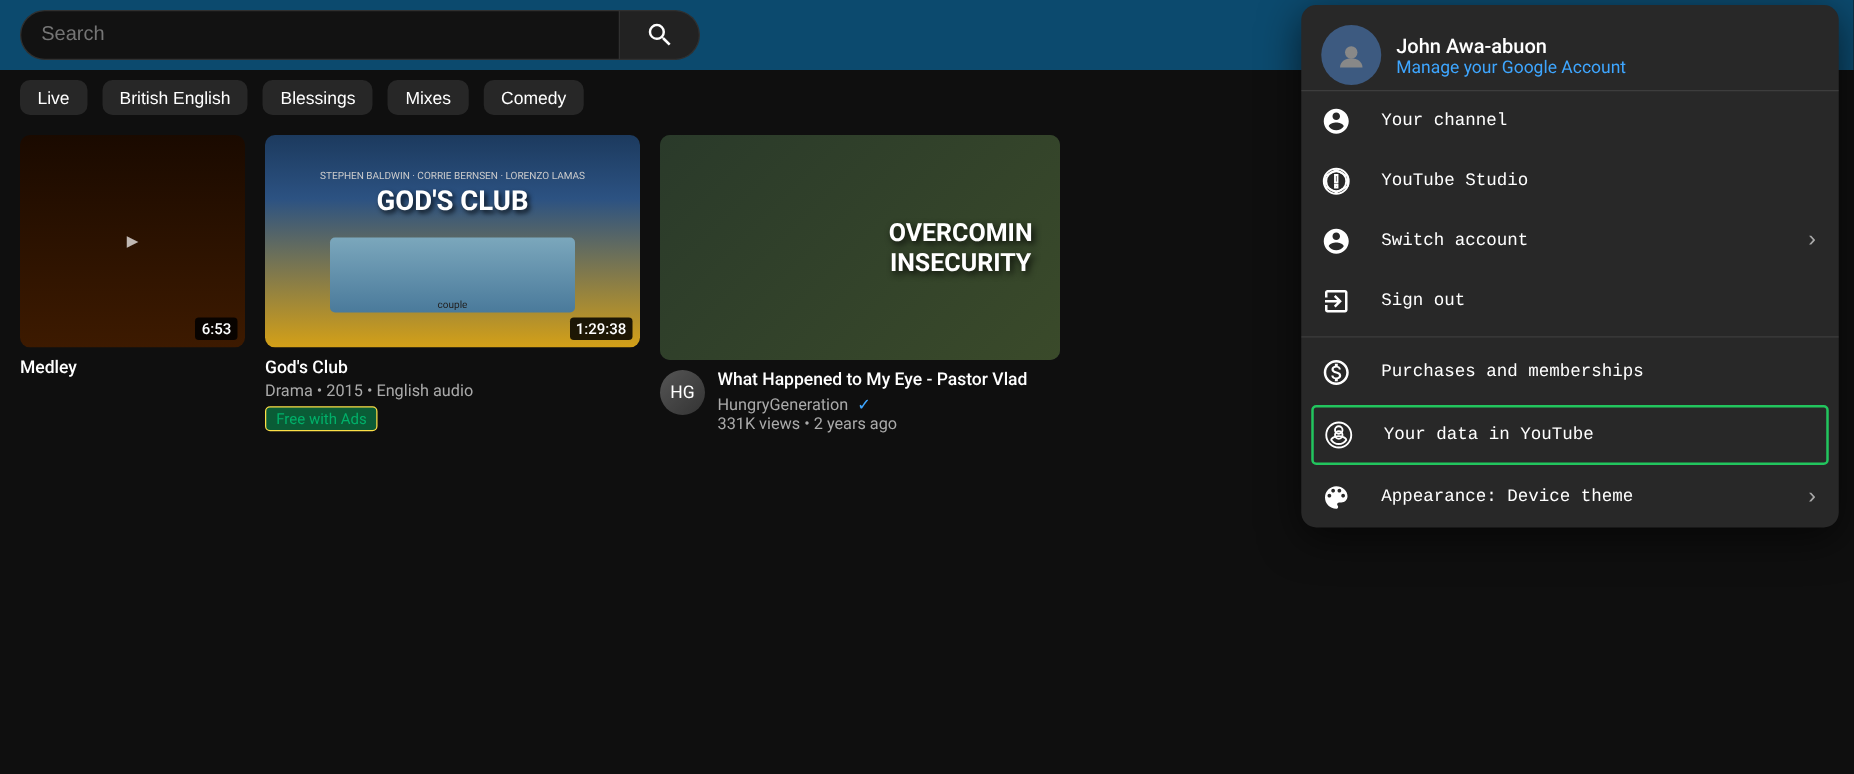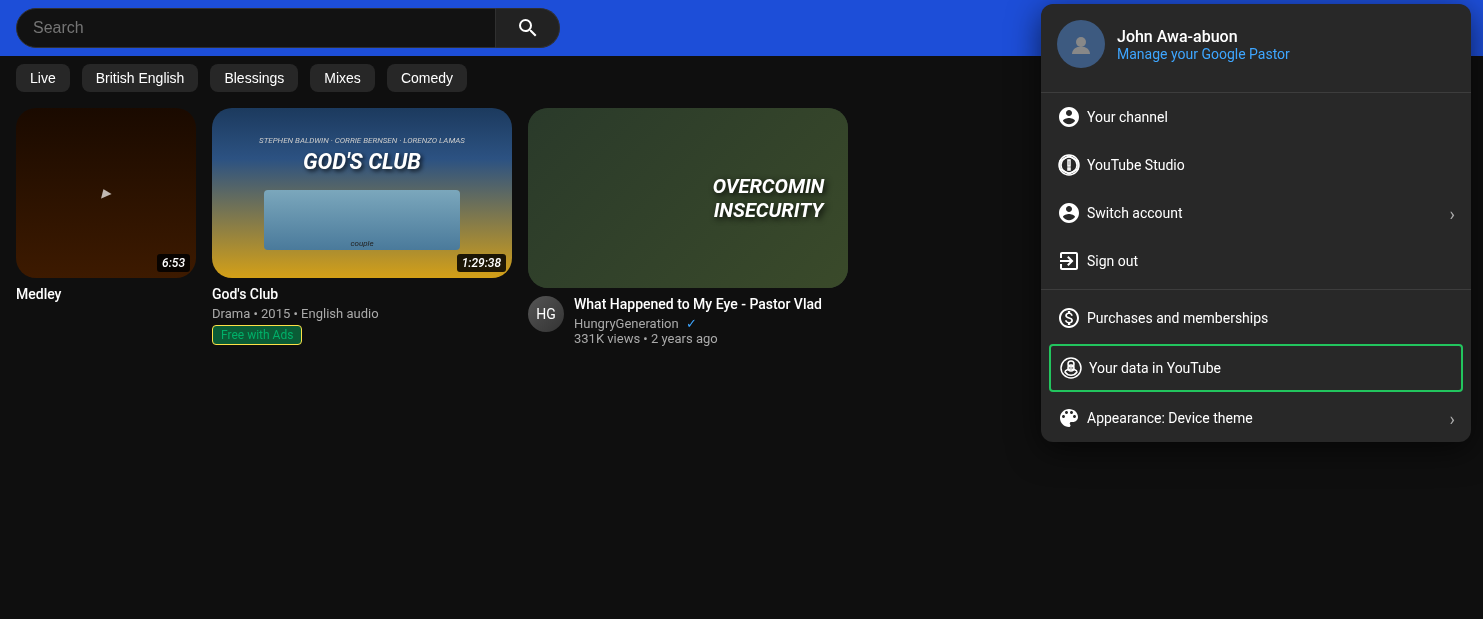--- a/index.html
+++ b/index.html
@@ -11,21 +11,21 @@
       height: 619px;
       overflow: hidden;
       position: relative;
     }
 
     
     .header {
       display: flex;
       align-items: center;
       padding: 0 16px;
-      background: #1d4ed8;
+      background: #0c4a6e;
       height: 56px;
       position: relative;
       z-index: 1;
     }
 
     .search-bar {
       display: flex;
       align-items: center;
       background: #121212;
       border: 1px solid #303030;
@@ -108,24 +108,23 @@
     }
 
     .video-card {
       width: 300px;
       cursor: pointer;
     }
 
     .thumbnail {
       width: 300px;
       height: 170px;
-      border-radius: 20px;
+      border-radius: 8px;
       position: relative;
       overflow: hidden;
-      font-style: italic;
     }
 
     .duration-badge {
       position: absolute;
       bottom: 6px;
       right: 6px;
       background: rgba(0,0,0,0.85);
       color: #fff;
       font-size: 12px;
       font-weight: 500;
@@ -214,21 +213,21 @@
       width: 430px;
       background: #282828;
       border-radius: 12px;
       overflow: hidden;
       box-shadow: 0 8px 32px rgba(0,0,0,0.6);
     }
 
     .dropdown-header {
       display: flex;
       align-items: center;
-      padding: 16px 16px 24px 16px;
+      padding: 16px 16px 4px 16px;
       border-bottom: 1px solid #3d3d3d;
       gap: 12px;
     }
 
     .user-avatar {
       width: 48px;
       height: 48px;
       border-radius: 50%;
       background: #3d5a80;
       display: flex;
@@ -241,22 +240,23 @@
 
     .user-info { display: flex; flex-direction: column; }
     .user-name { font-size: 16px; font-weight: 500; color: #fff; }
     .manage-link { font-size: 14px; color: #3ea6ff; cursor: pointer; }
 
     .menu-item {
       display: flex;
       align-items: center;
       padding: 10px 16px;
       cursor: pointer;
-      gap: 6px;
+      gap: 24px;
       min-height: 48px;
+      font-family: Liberation Mono, monospace;
     }
 
     .menu-icon {
       width: 24px;
       height: 24px;
       display: flex;
       align-items: center;
       justify-content: center;
       flex-shrink: 0;
       color: #fff;
@@ -415,21 +415,21 @@
 
     <div class="dropdown-header">
       <div class="user-avatar">
         <svg viewBox="0 0 48 48" width="48" height="48">
           <circle cx="24" cy="20" r="10" fill="#888"></circle>
           <path d="M6 44c0-9 8-15 18-15s18 6 18 15" fill="#888"></path>
         </svg>
       </div>
       <div class="user-info">
         <span class="user-name">John Awa-abuon</span>
-        <span class="manage-link">Manage your Google Pastor</span>
+        <span class="manage-link">Manage your Google Account</span>
       </div>
     </div>
 
     <div class="menu-item">
       <div class="menu-icon">
         <svg viewBox="0 0 24 24">
           <path d="M12 2C6.48 2 2 6.48 2 12s4.48 10 10 10 10-4.48 10-10S17.52 2 12 2zm0 3c1.66 0 3 1.34 3 3s-1.34 3-3 3-3-1.34-3-3 1.34-3 3-3zm0 14.2c-2.5 0-4.71-1.28-6-3.22.03-1.99 4-3.08 6-3.08 1.99 0 5.97 1.09 6 3.08-1.29 1.94-3.5 3.22-6 3.22z" fill="#fff"></path>
         </svg>
       </div>
       <span class="menu-label">Your channel</span>

